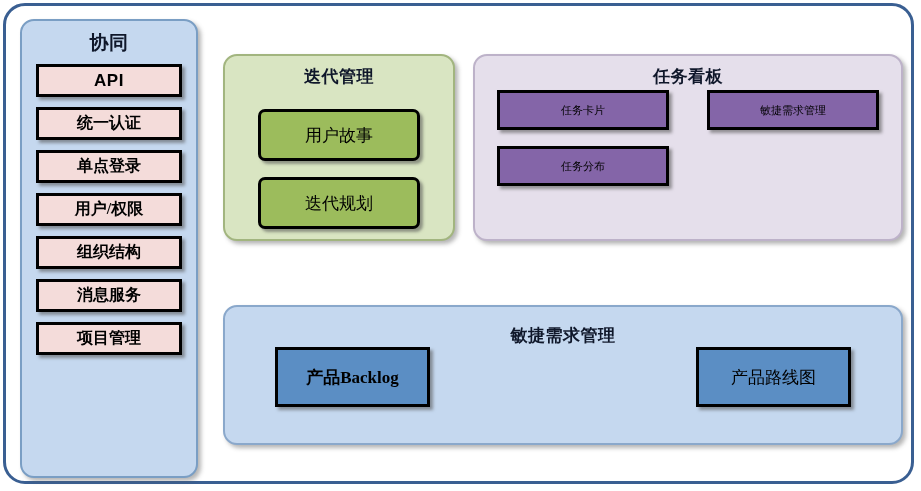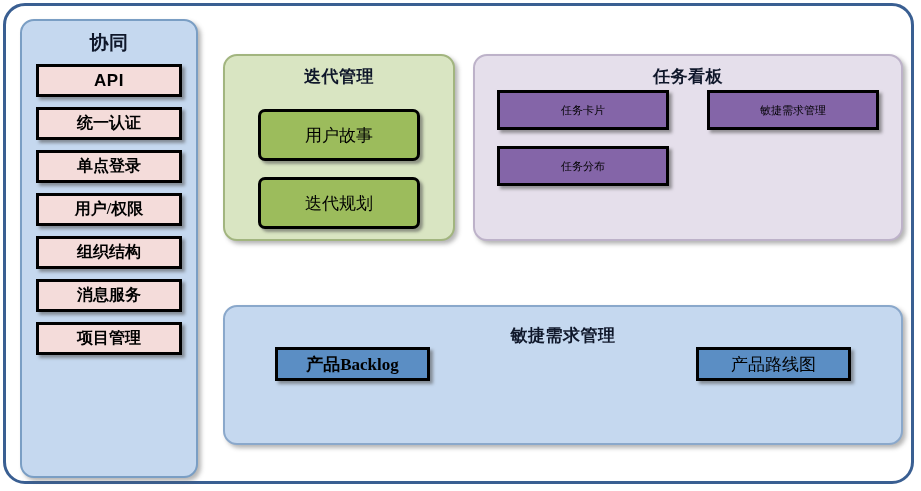--- a/index.html
+++ b/index.html
@@ -149,21 +149,21 @@
     font-size: 17px;
     margin-top: 17px;
   }
   .agile-row {
     display: flex;
     justify-content: space-between;
     padding: 0 50px;
   }
   .agile-item {
     width: 155px;
-    height: 34px;
+    height: 60px;
     background: #5b8ec4;
     font-size: 17px;
   }
   .agile-item.backlog {
     font-weight: bold;
   }
 </style>
 </head>
 <body>
 

